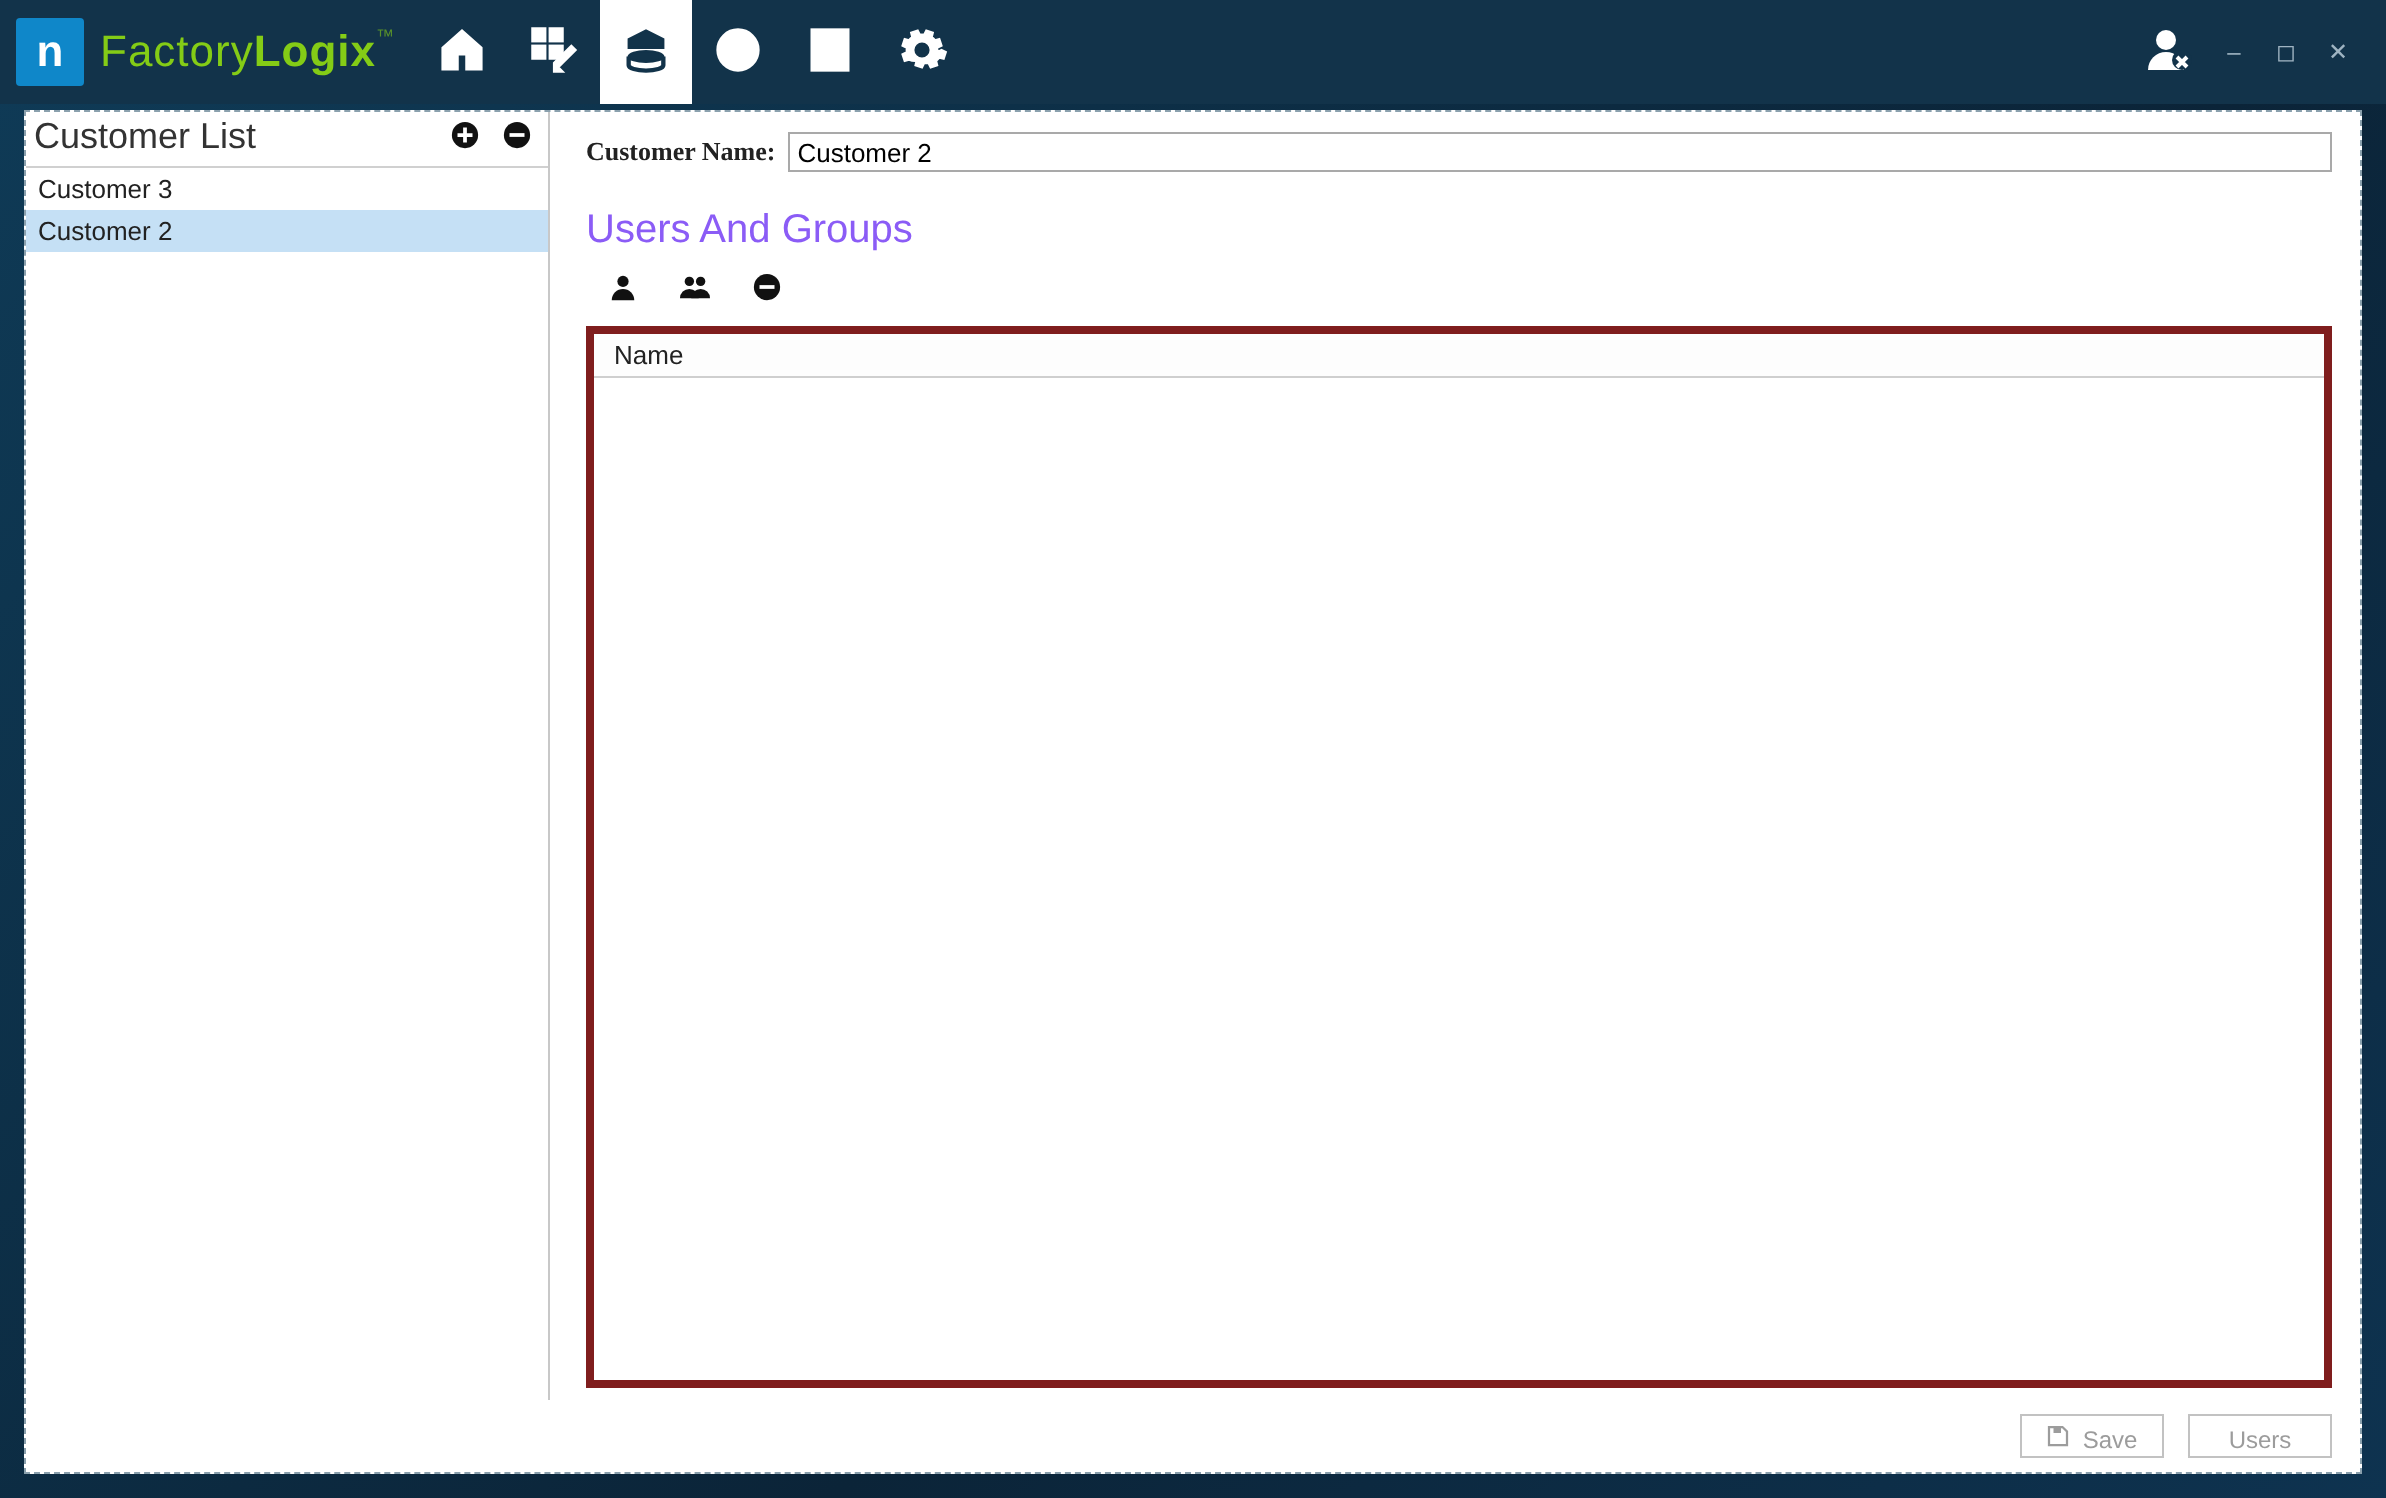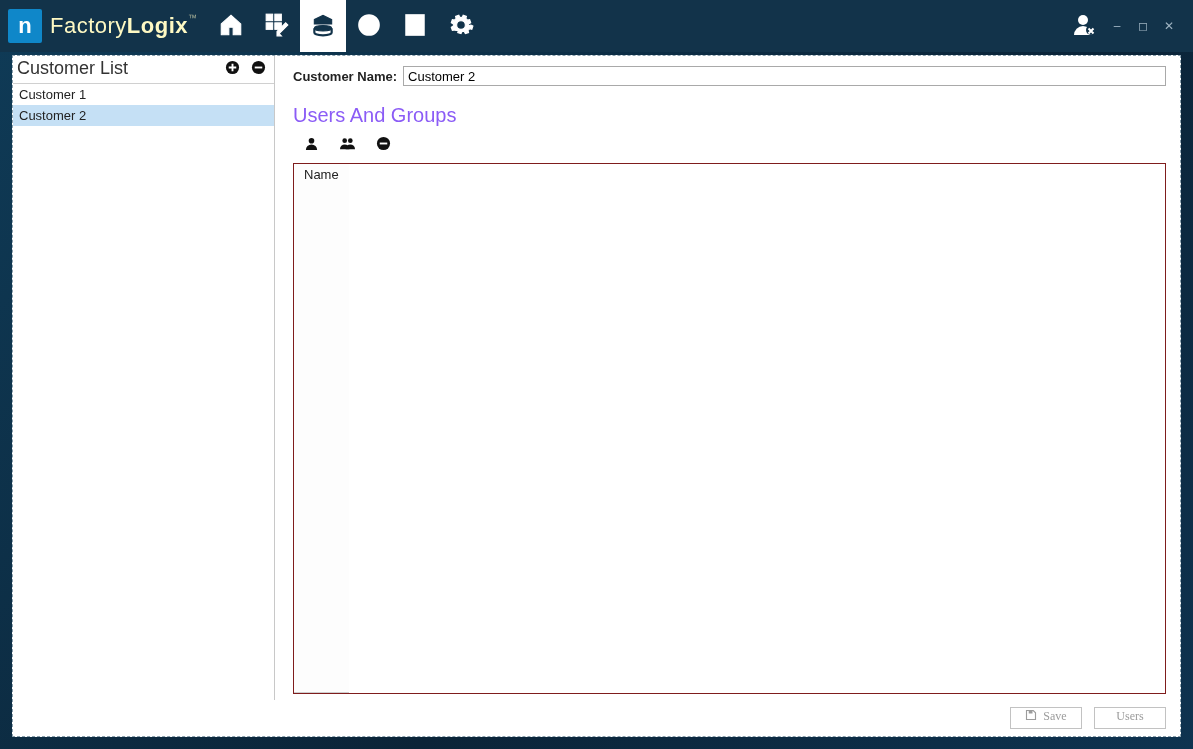--- a/index.html
+++ b/index.html
@@ -36,21 +36,21 @@
     width: 34px; height: 34px;
     background: #0f87c9;
     display:flex; align-items:center; justify-content:center;
     font-weight: 700; font-size: 22px;
     color:#fff;
     border-radius:2px;
   }
   .brand-text {
     font-size: 22px; font-weight: 300;
     letter-spacing: .5px;
-    color:#fef9c3;
+    color:#84cc16;
   }
   .brand-text b { font-weight: 600; }
   .brand-tm { font-size:9px; vertical-align: top; opacity:.6;}
   .toolbar {
     display:flex; height:100%; margin-left: 10px;
   }
   .toolbar-btn {
     width: 46px; height: 52px;
     display:flex; align-items:center; justify-content:center;
     cursor:pointer;
@@ -127,20 +127,21 @@
     padding:10px 14px 0 18px;
     display:flex; flex-direction:column;
     min-height:0;
   }
   .row{
     display:flex; align-items:center; gap:6px;
   }
   .label{
     font-size:13px; font-weight:600;
     white-space:nowrap;
+    font-family:Liberation Serif, serif;
   }
   .text-input{
     flex:1;
     border:1px solid #a9a9a9;
     height:20px;
     padding:1px 4px;
     font-size:13px;
     font-family:inherit;
   }
   .section-title{
@@ -148,22 +149,22 @@
     margin:18px 0 4px 0;
     color:#8b5cf6;
   }
   .minitoolbar{
     display:flex; gap:16px;
     padding:4px 8px 8px 8px;
   }
   .minitoolbar .icon-btn{ margin:0;}
   .grid{
     flex:1;
-    border:1px solid #7f1d1d;
-    display:flex; 
+    border:4px solid #7f1d1d;
+    display:flex; flex-direction:column;
     min-height:0;
     margin-bottom:6px;
   }
   .grid-header{
     background:#fdfdfd;
     border-bottom:1px solid #cfcfcf;
     padding:3px 10px;
     font-size:13px;
     font-weight:400;
   }
@@ -181,22 +182,22 @@
     padding:0 14px;
   }
   .btn{
     min-width:72px;
     height:22px;
     padding:1px 12px;
     border:1px solid #c2c2c2;
     background:#fff;
     color:#9c9c9c;
     font-size:12px;
-    font-family:Liberation Serif, serif;
-    display:inline-flex; align-items:flex-start; justify-content:center; gap:6px;
+    font-family:Liberation Sans, sans-serif;
+    display:inline-flex; align-items:flex-end; justify-content:center; gap:6px;
     cursor:pointer;
   }
   .btn svg{ width:12px; height:12px; fill:#9c9c9c;}
 </style>
 </head>
 <body>
 
 <div class="app">
 
   <div class="titlebar">
@@ -297,21 +298,21 @@
           <div class="icon-btn">
             <span>
               <svg viewBox="0 0 16 16">
                   <circle cx="8" cy="8" r="7" fill="#111"></circle>
                   <path d="M4 8h8" stroke="#fff" stroke-width="2"></path>
                 </svg>
             </span>
           </div>
         </div>
         <div class="sidebar-list">
-          <div class="list-item">Customer 1</div>
+          <div class="list-item">Customer 3</div>
           <div class="list-item selected">Customer 2</div>
         </div>
       </div>
 
       <div class="detail">
         <div class="row">
           <span class="label">Customer Name:</span>
           <input class="text-input" type="text" value="Customer 2" style="">
         </div>
 

